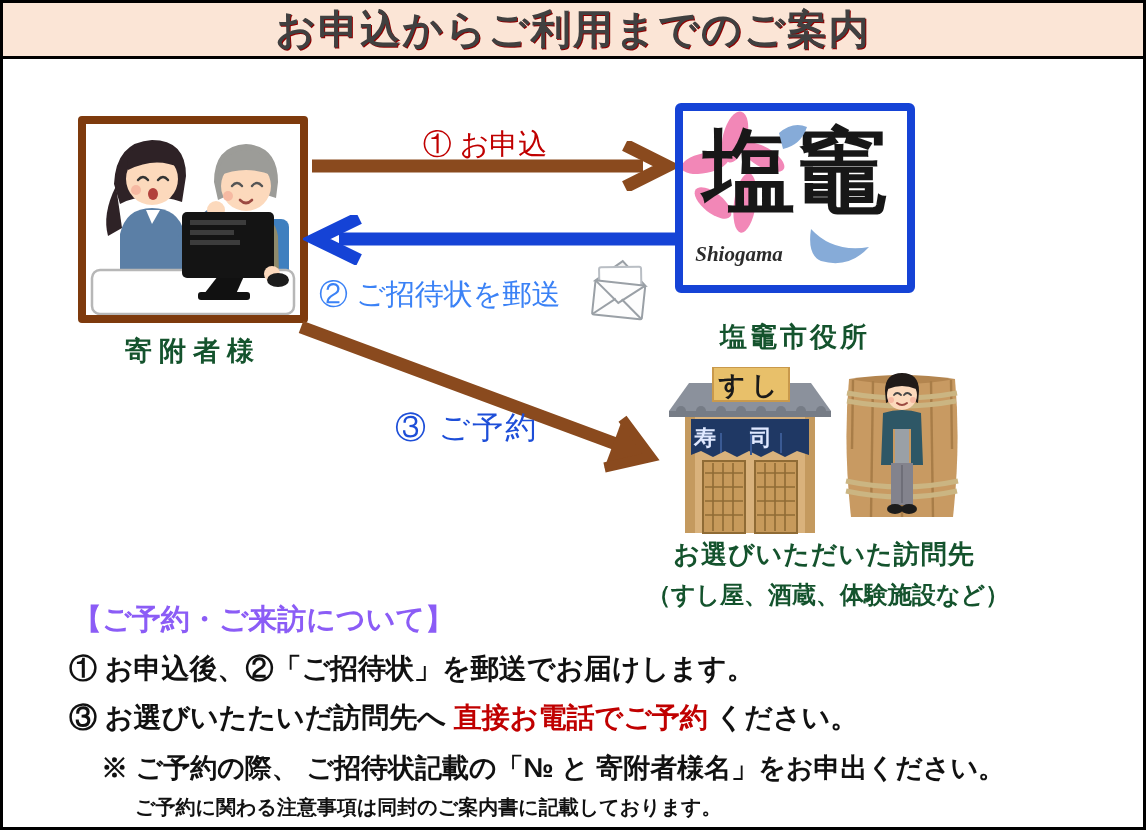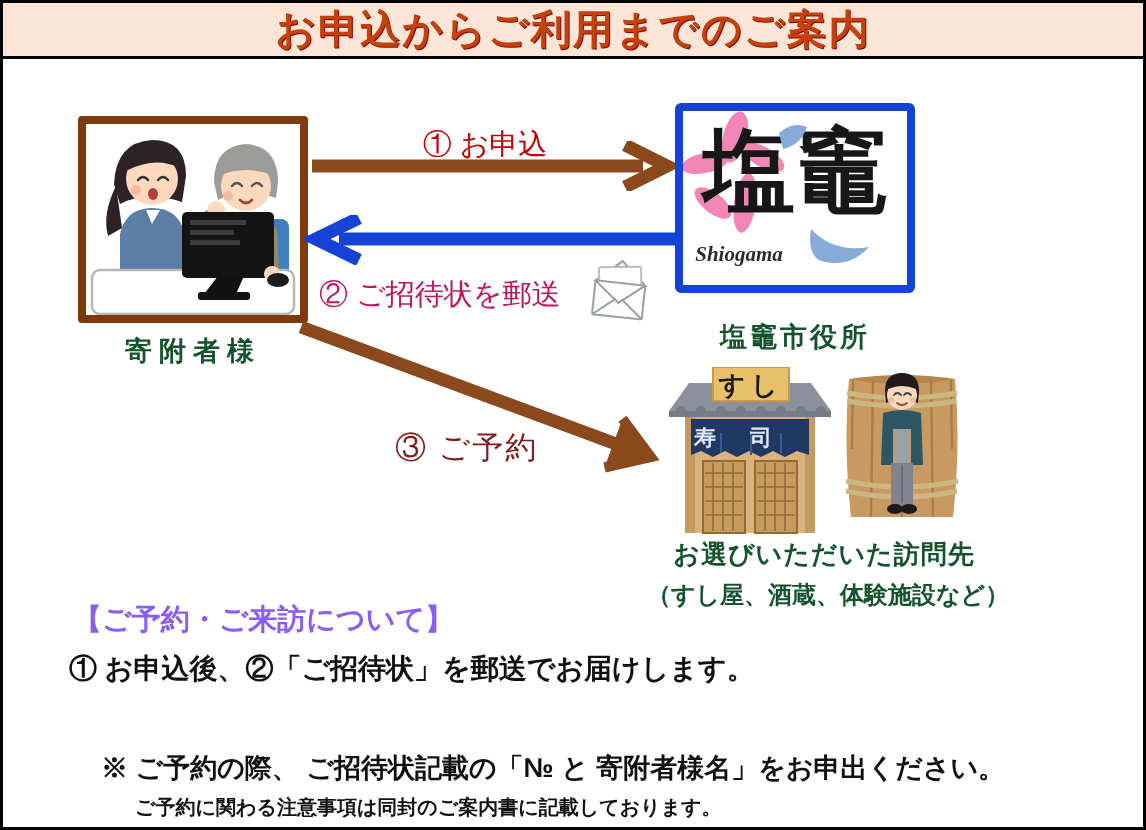--- a/index.html
+++ b/index.html
@@ -7,43 +7,43 @@
     position:relative;width:1146px;height:830px;background:#ffffff;
     border:3px solid #000;box-sizing:border-box;overflow:hidden;
     font-family:"Liberation Sans", sans-serif;
   }
   .title-band{
     position:absolute;left:0;top:0;width:100%;height:53px;
     background:#fbe5d6;border-bottom:3px solid #000;
     display:flex;align-items:center;justify-content:center;
   }
   .title-band h1{
-    margin:0;font-size:40px;font-weight:bold;color:#c2410c;
+    margin:0;font-size:40px;font-weight:bold;color:#404040;
     letter-spacing:2px;text-shadow:1px 1px 0 #8f0000;
   }
   .abs{position:absolute;}
   .donor-box{
     left:75px;top:113px;width:230px;height:207px;
     border:8px solid #7e3a0d;border-radius:4px;background:#fff;box-sizing:border-box;
   }
   .city-box{
     left:672px;top:100px;width:240px;height:190px;
     border:8px solid #1543d6;border-radius:6px;background:#fff;box-sizing:border-box;
   }
   .caption{
     font-weight:bold;color:#14532d;text-align:center;
   }
   .donor-caption{left:75px;top:330px;width:230px;font-size:27px;letter-spacing:7px;}
   .city-caption{left:672px;top:316px;width:240px;font-size:27px;letter-spacing:3px;}
   .dest-caption{left:636px;top:534px;width:370px;font-size:26px;letter-spacing:1px;}
   .dest-subcaption{left:630px;top:576px;width:390px;font-size:24px;}
   .step-label{font-weight:normal;white-space:nowrap;}
   .step1-label{left:372px;top:122px;width:220px;text-align:center;font-size:29px;color:#c00000;}
-  .step2-label{left:316px;top:272px;font-size:29px;color:#be185d;}
-  .step3-label{left:392px;top:424px;font-size:31px;color:#7f1d1d;letter-spacing:2px;}
+  .step2-label{left:316px;top:272px;font-size:29px;color:#3b82f6;}
+  .step3-label{left:392px;top:404px;font-size:31px;color:#1d4ed8;letter-spacing:2px;}
   .notes{position:absolute;left:0;top:0;width:100%;height:100%;}
   .notes .heading{position:absolute;left:70px;top:597px;font-size:29px;font-weight:bold;color:#8b5cf6;}
   .note-line{position:absolute;font-size:28px;font-weight:bold;color:#111;white-space:nowrap;}
   .note-1{left:66px;top:647px;}
   .note-2{left:66px;top:696px;}
   .note-3{left:98px;top:747px;font-size:27px;}
   .note-4{left:132px;top:791px;font-size:20px;}
   .red-em{color:#c00000;}
   svg{display:block;}
 </style>
@@ -231,17 +231,18 @@
       <ellipse cx="70" cy="140" rx="8" ry="5" fill="#1c1c1c"></ellipse>
     </g>
   </svg>
 
   <div class="abs caption dest-caption">お選びいただいた訪問先</div>
   <div class="abs caption dest-subcaption">（すし屋、酒蔵、体験施設など）</div>
 
   <div class="notes">
     <div class="heading">【ご予約・ご来訪について】</div>
     <div class="note-line note-1">① お申込後、②「ご招待状」を郵送でお届けします。</div>
+    <div class="note-line note-2"><span>③ お選びいたたいだ訪問先へ </span><span class="red-em">直接お電話でご予約</span><span> ください。</span></div>
     <div class="note-line note-3">※ ご予約の際、 ご招待状記載の「№ と 寄附者様名」をお申出ください。</div>
     <div class="note-line note-4">ご予約に関わる注意事項は同封のご案内書に記載しております。</div>
   </div>
 
 </div>
 
 </body></html>

